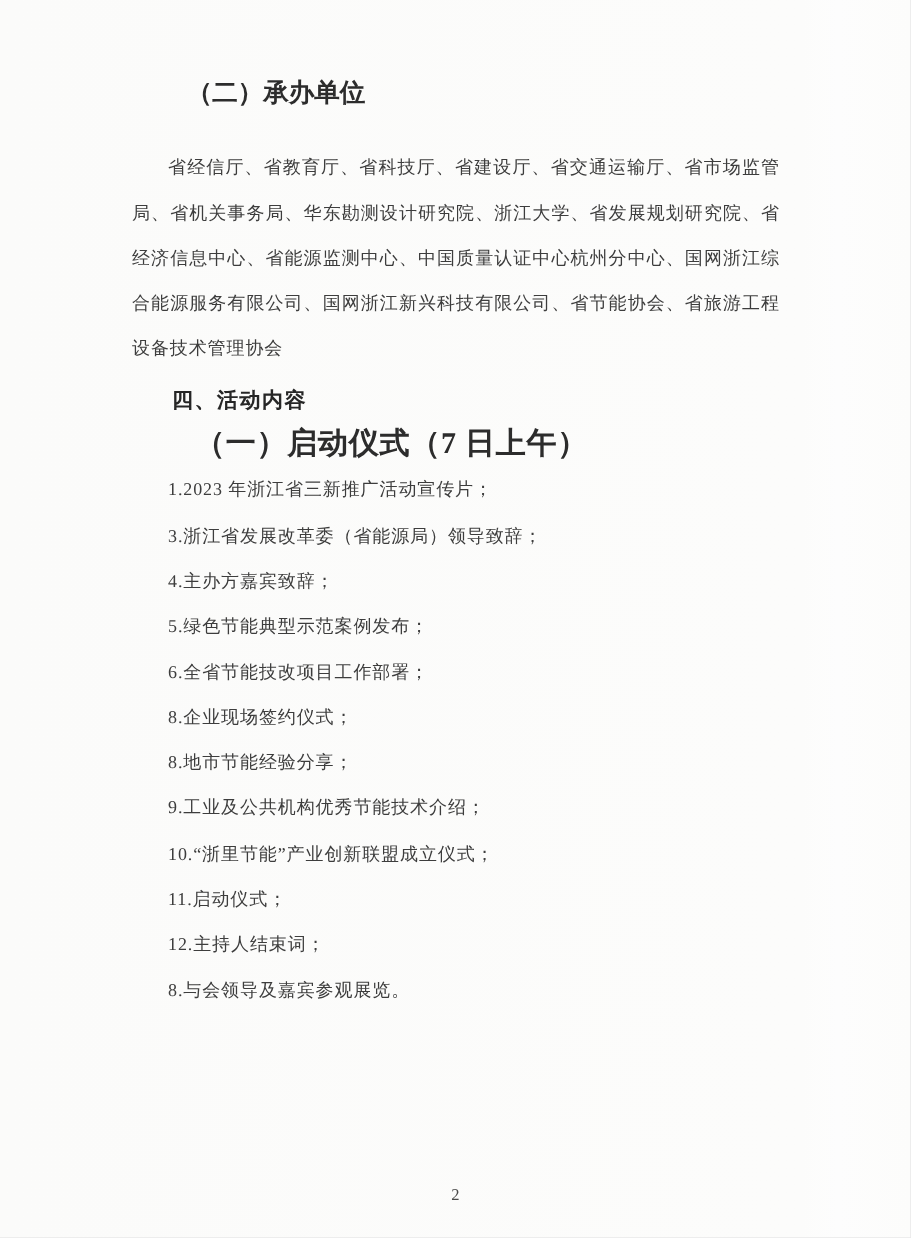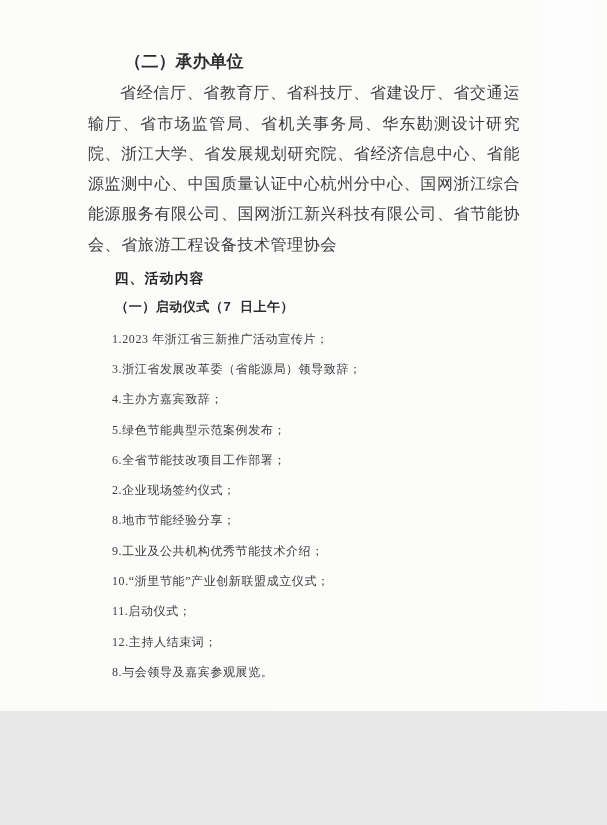--- a/index.html
+++ b/index.html
@@ -1,20 +1,20 @@
 <!DOCTYPE html>
 <html><head>
 <meta charset="utf-8">
 <style>
   * { margin: 0; padding: 0; box-sizing: border-box; }
   html, body { background: #e8e8e8; }
   .page {
     position: relative;
     width: 607px;
-    height: 711px;
+    height: 825px;
     margin: 0 auto;
     background: linear-gradient(90deg, #fbfbfa 0%, #fcfcfb 88%, #fdfdfd 92%, #fcfcfb 100%);
     color: #3d3d3d;
     font-family: "Liberation Serif", serif;
     overflow: hidden;
   }
   .content {
     position: absolute;
     left: 88px;
     top: 47px;
@@ -22,47 +22,47 @@
   }
   .h-kai {
     font-size: 17px;
     line-height: 30.3px;
     font-weight: bold;
     color: #2c2c2c;
     text-indent: 2.15em;
     font-family: "Liberation Serif", serif;
   }
   .para {
-    margin-top: 1px;
-    font-size: 16px;
+    margin-top: 19px;
+    font-size: 12px;
     line-height: 30.3px;
     letter-spacing: 0.6px;
     text-align: justify;
     text-justify: inter-character;
     text-indent: 2em;
     color: #3d3d3d;
   }
   .h-hei {
     margin-top: 3px;
     font-size: 14px;
     line-height: 30.3px;
     font-weight: bold;
     color: #262626;
     text-indent: 1.9em;
     font-family: "Liberation Sans", sans-serif;
     letter-spacing: 1px;
   }
   .h-sub {
-    font-size: 13px;
+    font-size: 20px;
     line-height: 30.3px;
     font-weight: bold;
     color: #2c2c2c;
     text-indent: 2.1em;
     letter-spacing: 0.5px;
-    font-family: Liberation Mono, monospace;
+    font-family: Liberation Serif, serif;
   }
   .agenda-item {
     font-size: 12px;
     line-height: 30.3px;
     letter-spacing: 0.6px;
     text-indent: 2em;
     color: #3d3d3d;
     white-space: nowrap;
   }
   .page-number {
@@ -89,21 +89,21 @@
     <div class="h-hei">四、活动内容</div>
 
     <div class="h-sub">（一）启动仪式（7 日上午）</div>
 
     <div>
       <div class="agenda-item">1.2023 年浙江省三新推广活动宣传片；</div>
       <div class="agenda-item">3.浙江省发展改革委（省能源局）领导致辞；</div>
       <div class="agenda-item">4.主办方嘉宾致辞；</div>
       <div class="agenda-item">5.绿色节能典型示范案例发布；</div>
       <div class="agenda-item">6.全省节能技改项目工作部署；</div>
-      <div class="agenda-item">2.企业现场签约仪式；</div>
+      <div class="agenda-item">8.企业现场签约仪式；</div>
       <div class="agenda-item">8.地市节能经验分享；</div>
       <div class="agenda-item">9.工业及公共机构优秀节能技术介绍；</div>
       <div class="agenda-item">10.“浙里节能”产业创新联盟成立仪式；</div>
       <div class="agenda-item">11.启动仪式；</div>
       <div class="agenda-item">12.主持人结束词；</div>
       <div class="agenda-item">8.与会领导及嘉宾参观展览。</div>
     </div>
 
   </div>
 

